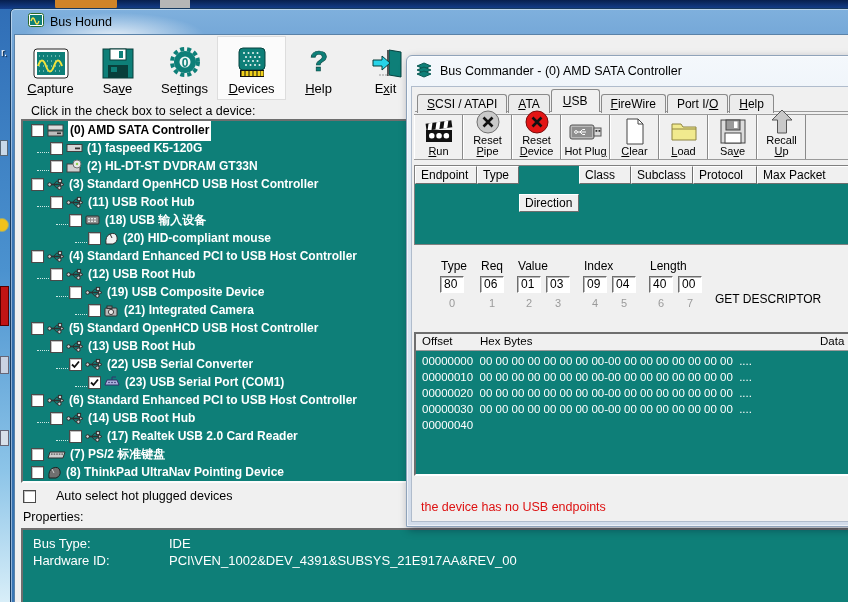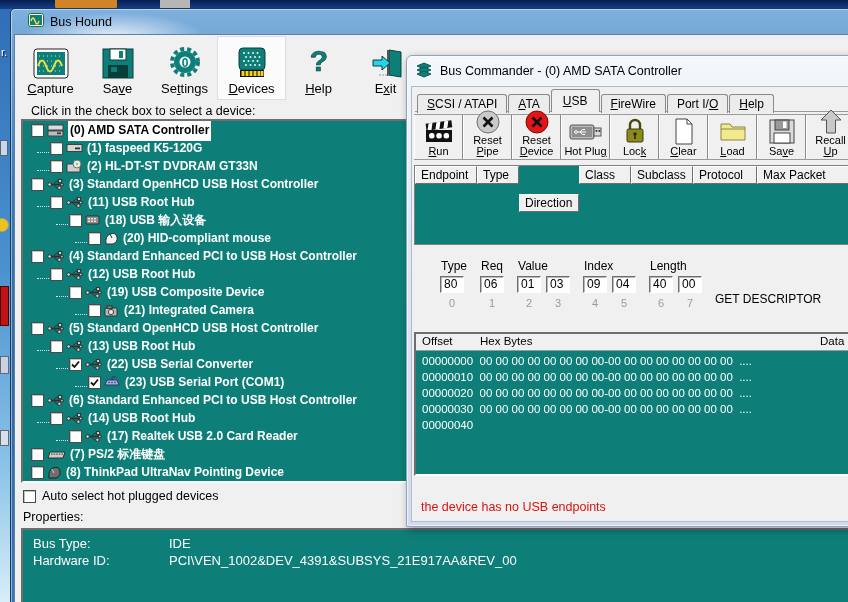--- a/index.html
+++ b/index.html
@@ -33,21 +33,21 @@
   .sunken{border:2px solid;border-color:#6e6e6e #fcfcfc #fcfcfc #6e6e6e;background:#0e7f78;}
   .tree-panel{position:absolute;left:6px;top:84px;width:830px;height:364px;overflow:hidden;}
   .tree-row{display:flex;align-items:center;height:18px;color:#fff;font-weight:bold;font-size:12px;white-space:nowrap;}
   .tree-row .lbl{margin-left:4px;}
   .tree-row .lbl.selected{background:#fff;color:#000;padding:4px 2px;}
   .cb{flex:none;width:13px;height:13px;background:#fff;border:1px solid #4a4a4a;
     box-shadow:inset 1px 1px 0 rgba(0,0,0,.25);display:flex;align-items:center;justify-content:center;}
   .conn{flex:none;width:12px;height:9px;border-bottom:1px dotted #cde8e4;margin-right:1px;}
   .ticon{flex:none;margin-left:3px;display:flex;align-items:center;}
 
-  .auto-row{position:absolute;left:8px;top:454px;display:flex;align-items:center;gap:6px;font-size:12.5px;color:#000;}
+  .auto-row{position:absolute;left:8px;top:454px;display:flex;align-items:center;gap:20px;font-size:12.5px;color:#000;}
   .prop-caption{position:absolute;left:8px;top:475px;font-size:12.5px;color:#000;}
   .prop-panel{position:absolute;left:6px;top:493px;width:830px;height:120px;padding:5px 10px;
     color:#fff;font-family:"DejaVu Sans Mono",monospace;font-size:13px;line-height:17px;white-space:nowrap;}
   .prop-key{display:inline-block;width:136px;}
 
   
   .dialog{position:absolute;left:406px;top:55px;width:470px;height:472px;z-index:5;
     background:linear-gradient(180deg,#f4f8fc,#dde6f1 40%,#d2dcea);
     border:1px solid #8fa3ba;border-radius:6px 6px 0 0;padding:3px;
     box-shadow:inset 0 0 0 1px rgba(255,255,255,.6),2px 3px 9px rgba(0,0,30,.35);}
@@ -615,31 +615,20 @@
                 <rect x="25" y="6" width="7" height="8" fill="#d9d9d9" stroke="#555"></rect>
                 <rect x="26.5" y="8" width="1.8" height="1.8" fill="#333"></rect>
                 <rect x="29.5" y="8" width="1.8" height="1.8" fill="#333"></rect>
               </svg>
             </span>
             <div>Hot Plu<u>g</u></div>
           </div>
           <div class="dlg-btn">
             <span class="icon">
               <svg width="22" height="27" viewBox="0 0 22 27">
-                <path d="M6 11 V7 a5 5 0 0 1 10 0 v4" fill="none" stroke="#4a4a10" stroke-width="2.4"></path>
-                <rect x="3" y="11" width="16" height="13" rx="1.5" fill="#8a8a1e" stroke="#3c3c08"></rect>
-                <circle cx="11" cy="16" r="1.8" fill="#2e2e06"></circle>
-                <rect x="10.2" y="17" width="1.6" height="4" fill="#2e2e06"></rect>
-              </svg>
-            </span>
-            <div>Loc<u>k</u></div>
-          </div>
-          <div class="dlg-btn">
-            <span class="icon">
-              <svg width="22" height="27" viewBox="0 0 22 27">
                 <path d="M3 1 H14 L19 6 V26 H3 Z" fill="#fff" stroke="#444"></path>
                 <path d="M14 1 V6 H19" fill="none" stroke="#444"></path>
               </svg>
             </span>
             <div><u>C</u>lear</div>
           </div>
           <div class="dlg-btn">
             <span class="icon">
               <svg width="28" height="23" viewBox="0 0 28 23">
                 <path d="M2 20 V4 H11 L13 7 H26 V20 Z" fill="#f1ea8e" stroke="#8e8440"></path>

